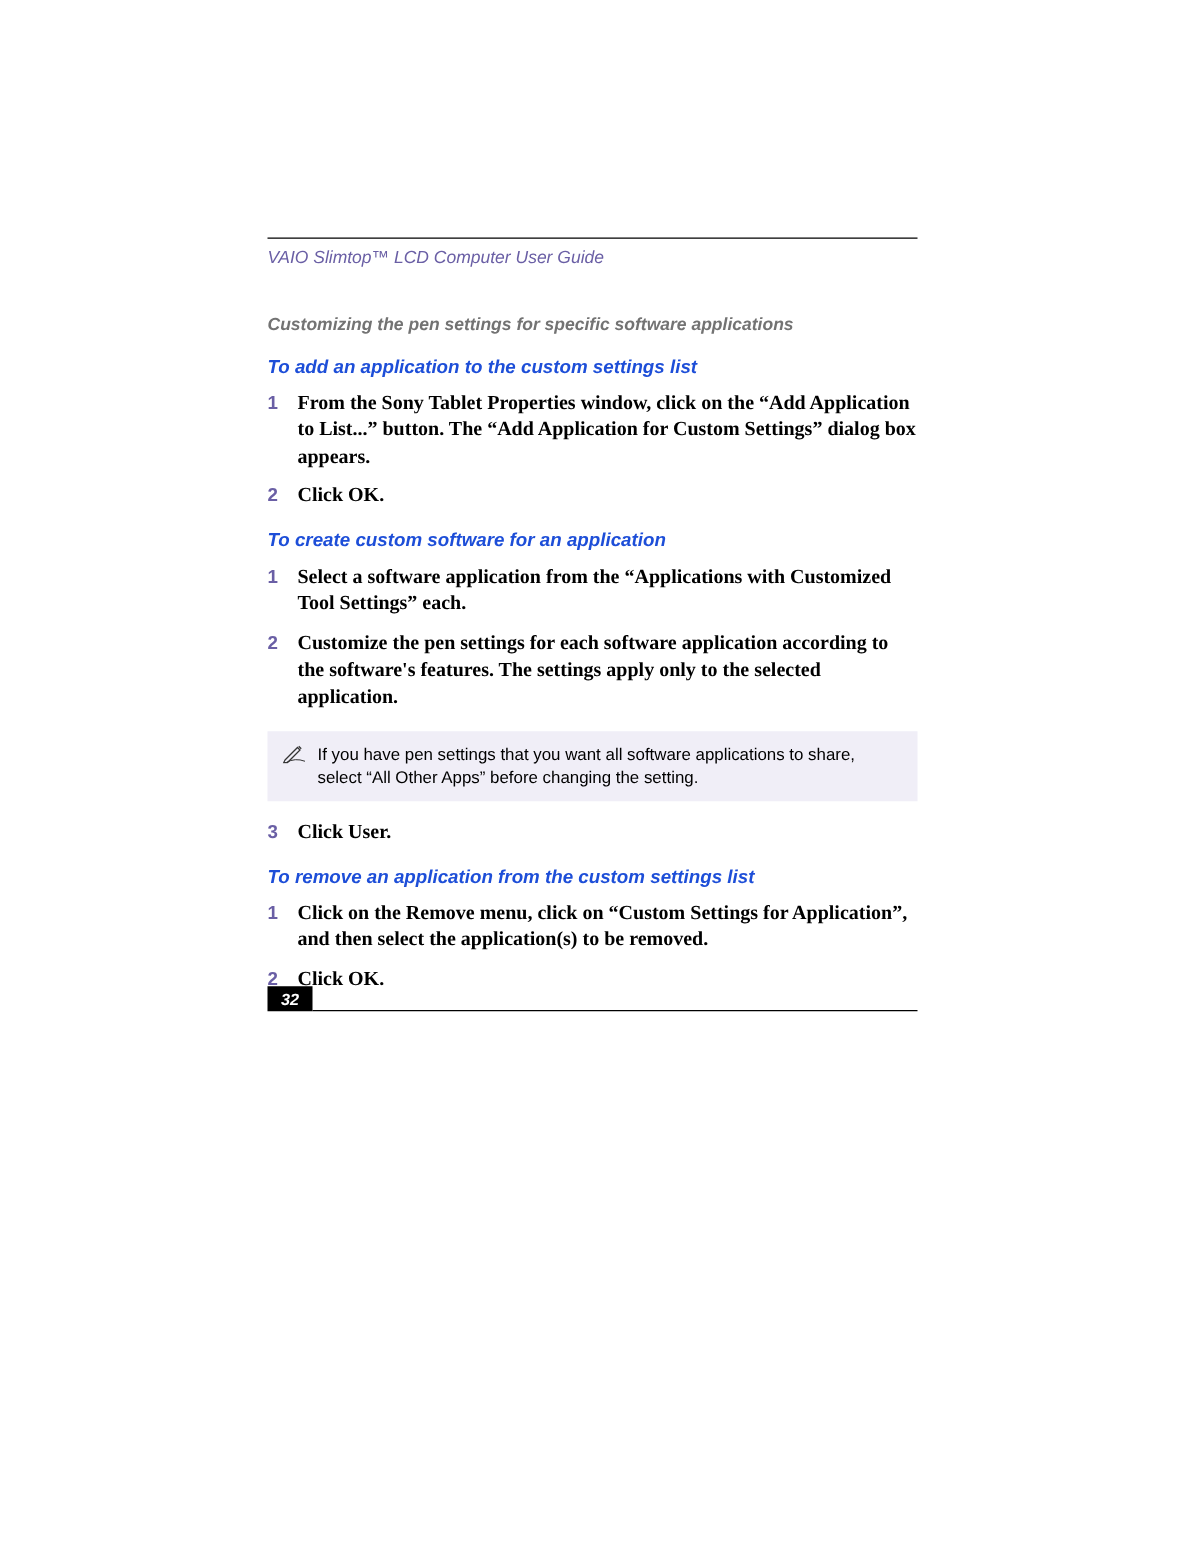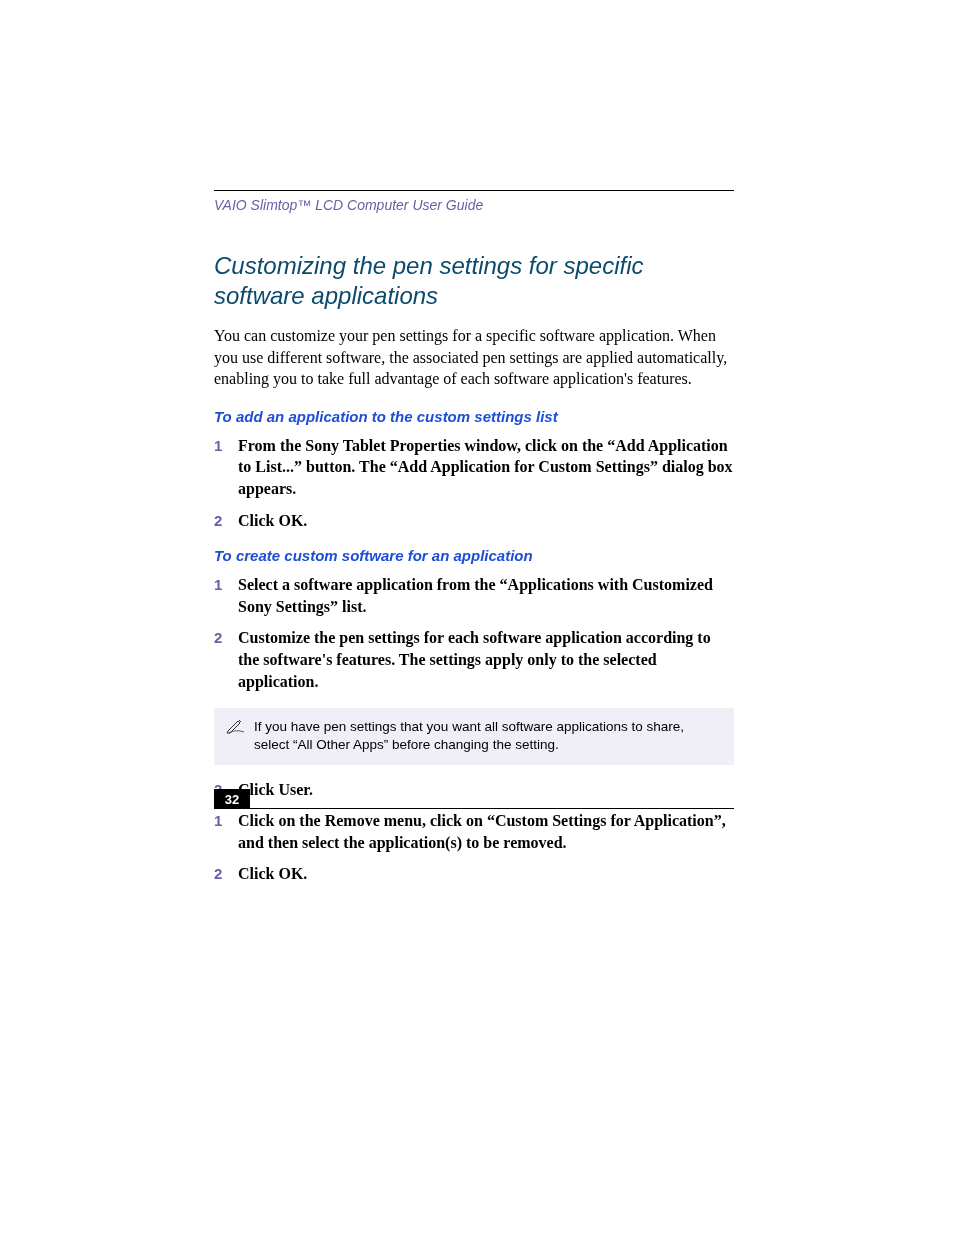--- a/index.html
+++ b/index.html
@@ -25,24 +25,24 @@
   }
   .header-line {
     font-family: Arial, Helvetica, sans-serif;
     font-style: italic;
     color: #6a5fa5;
     font-size: 14px;
     margin-bottom: 38px;
   }
   .main-heading {
     font-family: Arial, Helvetica, sans-serif;
-    font-weight: normal;
+    font-weight: bold;
     font-style: italic;
-    color: #0c4a6e;
-    font-size: 24px;
+    color: #737373;
+    font-size: 14px;
     line-height: 1.25;
     margin-bottom: 14px;
   }
   .body-text {
     font-size: 16px;
     line-height: 1.35;
     margin-bottom: 18px;
   }
   .sub-heading {
     font-family: Arial, Helvetica, sans-serif;
@@ -90,20 +90,21 @@
   .note-text {
     font-family: Arial, Helvetica, sans-serif;
     font-size: 13.5px;
     line-height: 1.35;
   }
   .footer {
     position: absolute;
     left: 214px;
     right: 220px;
     bottom: 191px;
+    font-style: italic;
   }
   .footer-bar {
     display: flex;
     align-items: stretch;
     height: 20px;
   }
   .page-num {
     background: #000;
     color: #fff;
     font-family: Arial, Helvetica, sans-serif;
@@ -127,36 +128,35 @@
 </head>
 <body>
 
 <div class="page">
 
   <div class="top-rule"></div>
   <div class="header-line">VAIO Slimtop™ LCD Computer User Guide</div>
 
   <div class="main-heading">Customizing the pen settings for specific software applications</div>
 
-  <div class="body-text">You can customize your pen settings for a specific software application. When you use different software, the associated pen settings are applied automatically, enabling you to take full advantage of each software application's features.</div>
 
   <div class="sub-heading">To add an application to the custom settings list</div>
   <div class="step">
     <div class="step-num">1</div>
     <div class="step-text">From the Sony Tablet Properties window, click on the “Add Application to List...” button. The “Add Application for Custom Settings” dialog box appears.</div>
   </div>
   <div class="step">
     <div class="step-num">2</div>
     <div class="step-text">Click OK.</div>
   </div>
 
   <div class="sub-heading">To create custom software for an application</div>
   <div class="step">
     <div class="step-num">1</div>
-    <div class="step-text">Select a software application from the “Applications with Customized Sony Settings” list.</div>
+    <div class="step-text">Select a software application from the “Applications with Customized Tool Settings” each.</div>
   </div>
   <div class="step">
     <div class="step-num">2</div>
     <div class="step-text">Customize the pen settings for each software application according to the software's features. The settings apply only to the selected application.</div>
   </div>
 
   <div class="note-box">
     <span class="note-icon">
       <svg width="20" height="16" viewBox="0 0 20 16">
         <path d="M2 13 L12 3 L14 5 L4 15 L1 15 Z" fill="none" stroke="#333" stroke-width="1"></path>
@@ -165,20 +165,21 @@
       </svg>
     </span>
     <span class="note-text">If you have pen settings that you want all software applications to share, select “All Other Apps” before changing the setting.</span>
   </div>
 
   <div class="step">
     <div class="step-num">3</div>
     <div class="step-text">Click User.</div>
   </div>
 
+  <div class="sub-heading">To remove an application from the custom settings list</div>
   <div class="step">
     <div class="step-num">1</div>
     <div class="step-text">Click on the Remove menu, click on “Custom Settings for Application”, and then select the application(s) to be removed.</div>
   </div>
   <div class="step">
     <div class="step-num">2</div>
     <div class="step-text">Click OK.</div>
   </div>
 
   <div class="footer">

